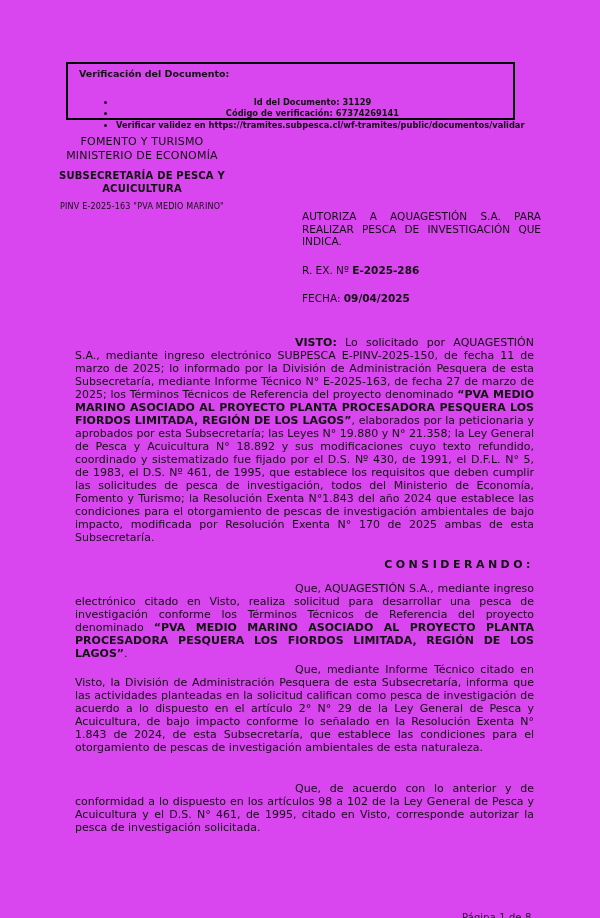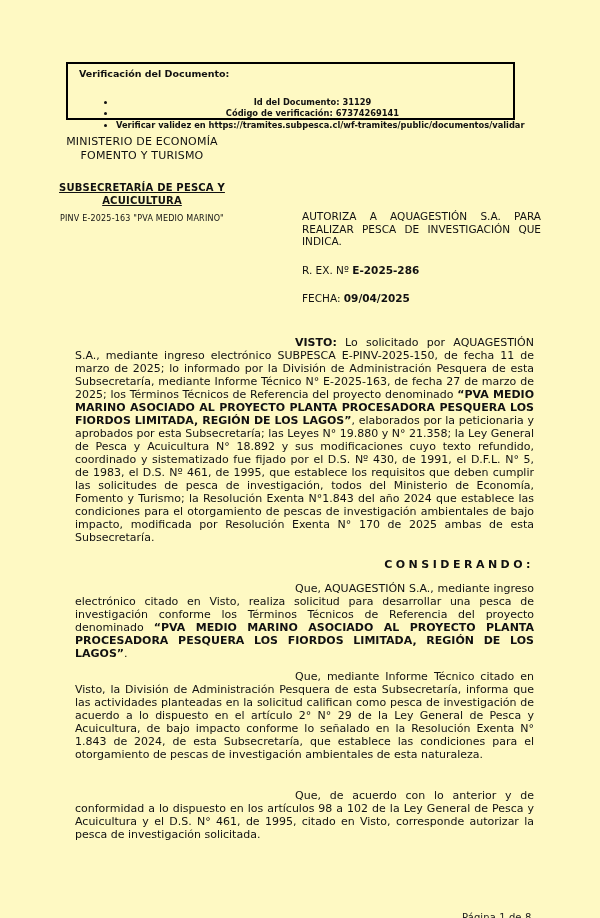--- a/index.html
+++ b/index.html
@@ -1,20 +1,20 @@
 <!DOCTYPE html>
 <html><head>
 <meta charset="utf-8">
 <style>
   html, body { margin: 0; padding: 0; background: #ffffff; }
   .page {
     position: relative;
     width: 600px;
     height: 918px;
-    background: #fef9c3;
+    background: #d946ef;
     color: #111111;
     font-family: "DejaVu Sans", sans-serif;
     overflow: hidden;
   }
 
   
   .verify-box {
     position: absolute;
     left: 66px; top: 62px;
     width: 449px; height: 58px;
@@ -36,24 +36,23 @@
 
   
   .letterhead {
     position: absolute;
     left: 38px; top: 135px;
     width: 208px;
     text-align: center;
   }
   .ministry { font-size: 11px; line-height: 14px; letter-spacing: 0.2px; }
   .subsecretaria {
-    margin-top: 18px;
+    margin-top: 6px;
     font-size: 10px; line-height: 13px;
     font-weight: bold;
-    text-decoration: underline;
     letter-spacing: 0.2px;
   }
   .project-ref {
     margin-top: 7px;
     font-size: 8px;
     letter-spacing: 0.2px;
     white-space: nowrap;
   }
 
   
@@ -81,21 +80,21 @@
     text-align: justify;
   }
   .para { margin: 0; text-indent: 220px; }
   .considerando {
     margin: 14px 0 11px 220px;
     font-size: 11px;
     font-weight: bold;
     letter-spacing: 3.5px;
     text-align: right;
   }
-  .p2 { margin-top: 10px; }
+  .p2 { margin-top: 3px; }
   .p3 { margin-top: 28px; }
 
   
   .footer {
     position: absolute;
     left: 462px; top: 912px;
     font-size: 10px;
     color: #222222;
     letter-spacing: 0.1px;
     text-decoration: underline;
@@ -110,22 +109,22 @@
     <div class="verify-title">Verificación del Documento:</div>
     <ul class="verify-list">
       <li>Id del Documento: 31129</li>
       <li>Código de verificación: 67374269141</li>
       <li>Verificar validez en https://tramites.subpesca.cl/wf-tramites/public/documentos/validar</li>
     </ul>
   </div>
 
   <div class="letterhead">
     <div class="ministry">
+      <div>FOMENTO Y TURISMO</div>
       <div>MINISTERIO DE ECONOMÍA</div>
-      <div>FOMENTO Y TURISMO</div>
     </div>
     <div class="subsecretaria">
       <div>SUBSECRETARÍA DE PESCA Y</div>
       <div>ACUICULTURA</div>
     </div>
     <div class="project-ref">PINV E-2025-163 "PVA MEDIO MARINO"</div>
   </div>
 
   <div class="res-header">
     <p class="subject">AUTORIZA A AQUAGESTIÓN S.A. PARA REALIZAR PESCA DE INVESTIGACIÓN QUE INDICA.</p>

